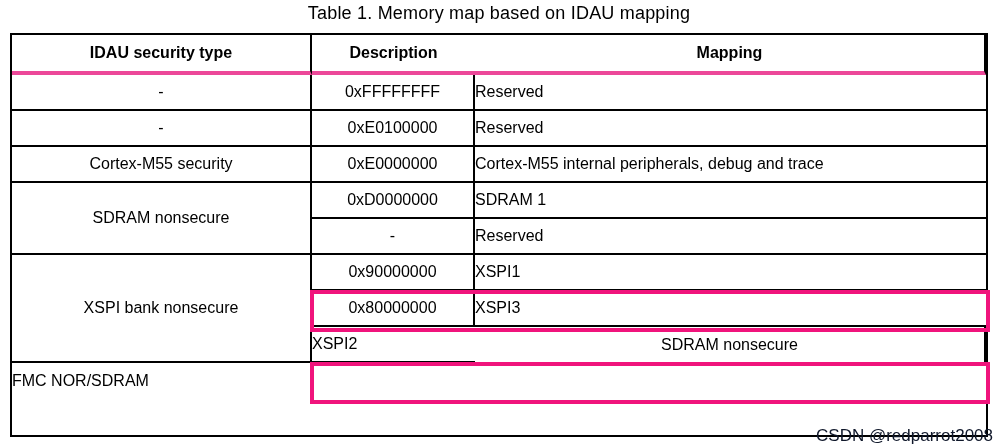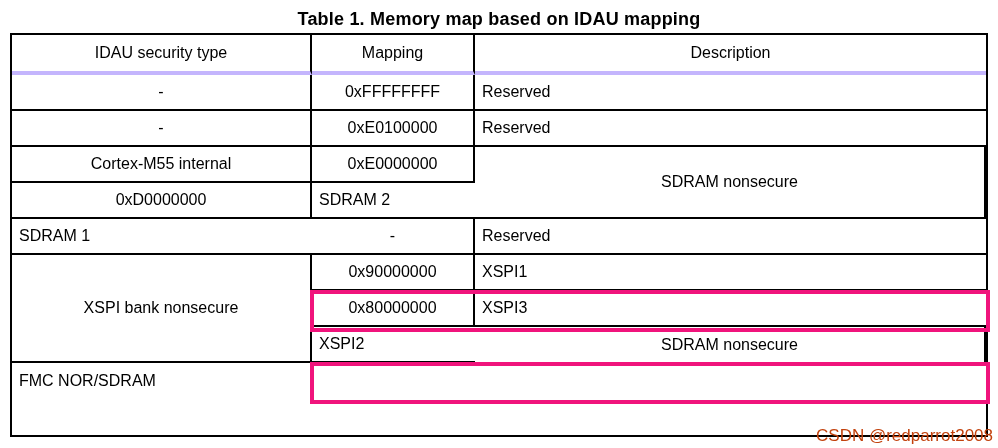--- a/index.html
+++ b/index.html
@@ -10,26 +10,26 @@
   body {
     width: 998px;
     height: 448px;
     position: relative;
     overflow: hidden;
     font-family: "Liberation Sans", sans-serif;
     color: #000;
   }
   .title {
     position: absolute;
-    top: 9px;
+    top: 3px;
     left: 10px;
     width: 978px;
     text-align: center;
     font-size: 18px;
-    font-weight: bold;
+    font-weight: normal;
     letter-spacing: 0.2px;
   }
   .grid {
     position: absolute;
     top: 33px;
     left: 10px;
     width: 978px;
     box-sizing: border-box;
     border: 2px solid #000;
     display: grid;
@@ -43,26 +43,25 @@
     border-bottom: 2px solid #000;
     display: flex;
     align-items: center;
     justify-content: center;
     font-size: 16px;
     line-height: 1;
     overflow: hidden;
     white-space: nowrap;
   }
   .cell.hdr {
-    font-weight: normal;
-    border-bottom: 4px solid #c4b5fd;
+    font-weight: bold;
+    border-bottom: 4px solid #ec4899;
   }
   .cell.desc {
     justify-content: flex-start;
-    padding-left: 7px;
   }
   .cell.lastcol { border-right: none; }
   .cell.lastrow { border-bottom: none; }
   .cell.span2 { grid-row: span 2; }
   .cell.span3 { grid-row: span 3; text-align: right; }
   .hl {
     position: absolute;
     box-sizing: border-box;
     border: 4px solid var(--highlight, #F0147C);
     left: 298px;
@@ -70,49 +69,49 @@
     height: 42px;
     pointer-events: none;
   }
   .hl1 { top: 255px; }
   .hl2 { top: 327px; }
   .watermark {
     position: absolute;
     right: 5px;
     bottom: 2px;
     font-size: 17px;
-    color: #c2410c;
+    color: #0f172a;
     white-space: nowrap;
   }
 </style>
 </head>
 <body>
 
 <div class="title">Table 1. Memory map based on IDAU mapping</div>
 
 <div class="grid">
 
   <div class="cell hdr">IDAU security type</div>
+  <div class="cell hdr lastcol">Description</div>
   <div class="cell hdr">Mapping</div>
-  <div class="cell hdr lastcol">Description</div>
 
   <div class="cell">-</div>
   <div class="cell">0xFFFFFFFF</div>
   <div class="cell desc lastcol">Reserved</div>
 
   <div class="cell">-</div>
   <div class="cell">0xE0100000</div>
   <div class="cell desc lastcol">Reserved</div>
 
-  <div class="cell">Cortex-M55 internal</div>
+  <div class="cell">Cortex-M55 security</div>
   <div class="cell">0xE0000000</div>
+  <div class="cell desc lastcol">Cortex-M55 internal peripherals, debug and trace</div>
 
   <div class="cell span2">SDRAM nonsecure</div>
   <div class="cell">0xD0000000</div>
-  <div class="cell desc lastcol">SDRAM 2</div>
   <div class="cell desc lastcol">SDRAM 1</div>
 
   <div class="cell">-</div>
   <div class="cell desc lastcol">Reserved</div>
 
   <div class="cell span3">XSPI bank nonsecure</div>
   <div class="cell">0x90000000</div>
   <div class="cell desc lastcol">XSPI1</div>
   <div class="cell">0x80000000</div>
   <div class="cell desc lastcol">XSPI3</div>

